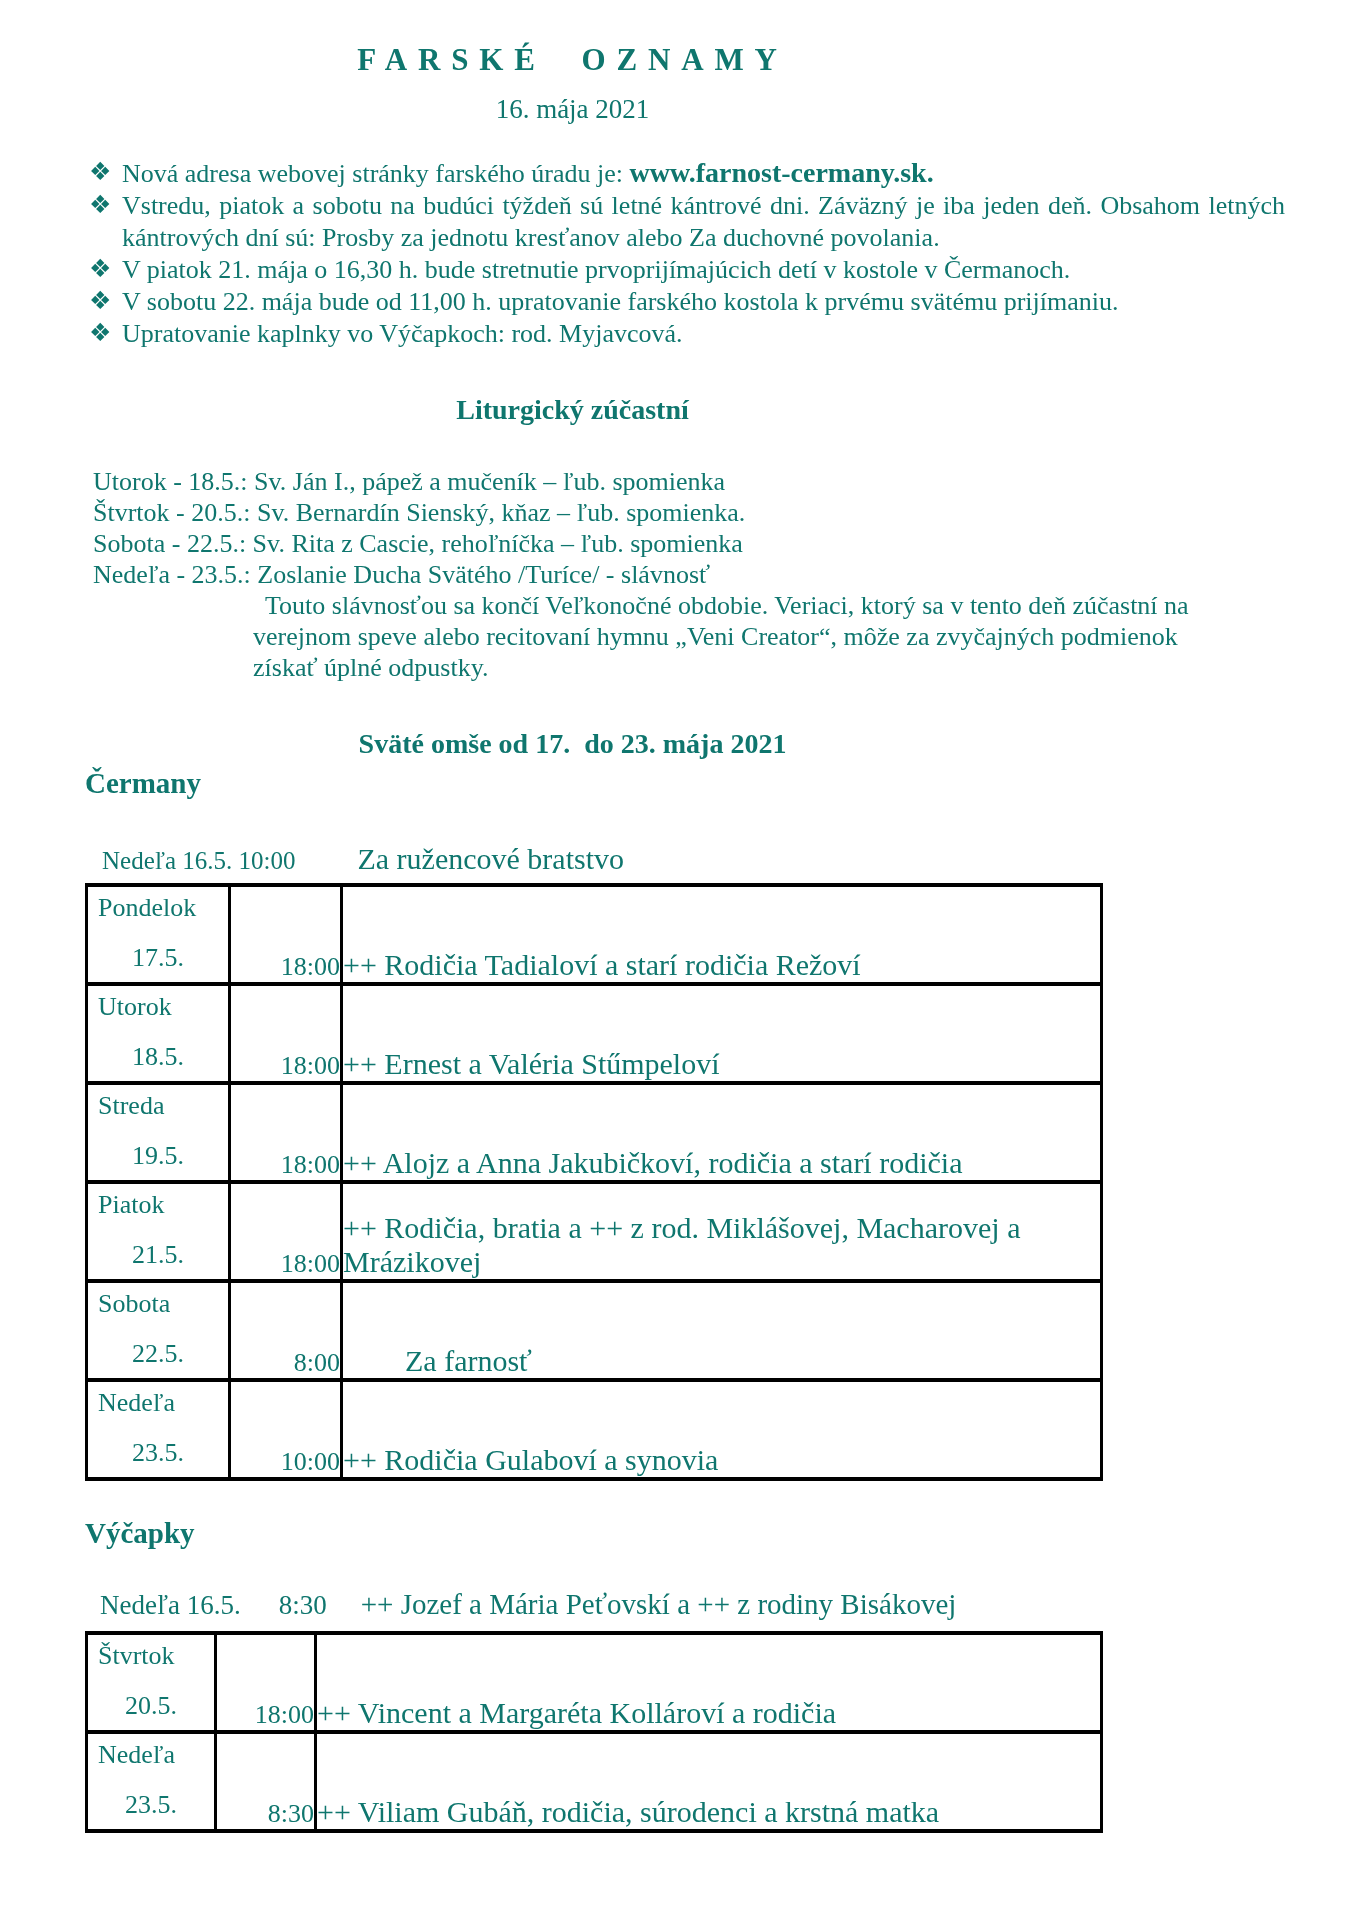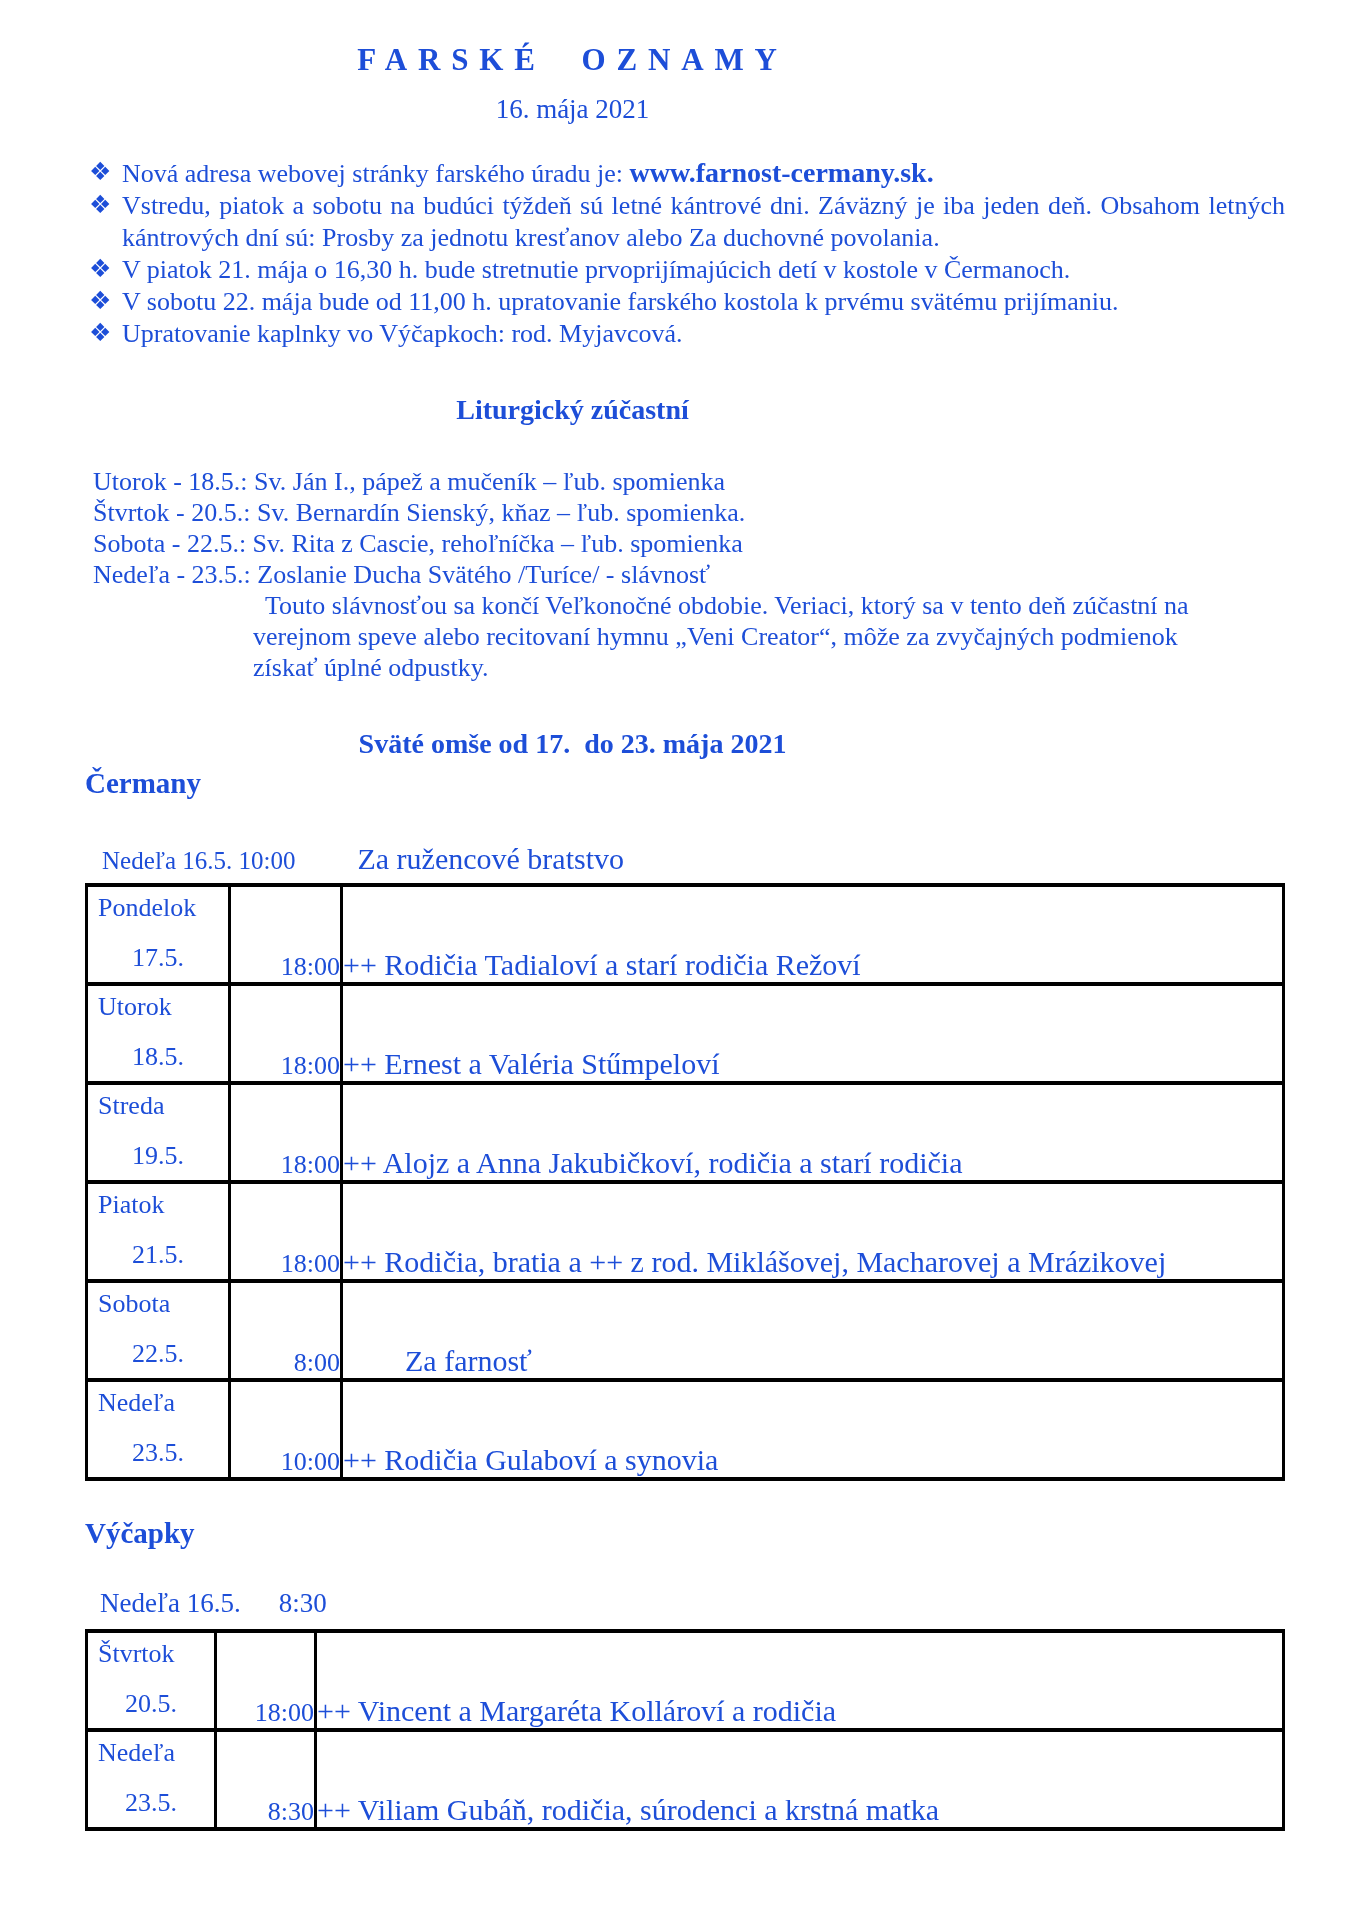--- a/index.html
+++ b/index.html
@@ -1,19 +1,19 @@
 <!DOCTYPE html>
 <html><head>
 <meta charset="utf-8">
 <style>
   html,body { margin:0; padding:0; background:#ffffff; }
   .page {
     position:relative;
     width:1357px; height:1920px;
-    background:#ffffff; color:#1d4ed8;
+    background:#ffffff; color:#0f766e;
     font-family:"Liberation Serif", serif;
     overflow:hidden;
   }
   .content { margin-left:85px; width:1200px; }
 
   
   .center-col { width:975px; text-align:center; }
 
   .doc-title {
     margin:0; padding-top:42px;
@@ -55,21 +55,21 @@
   .pre-line2 {
     margin-top:38px; padding-left:15px;
     display:flex; align-items:flex-end;
   }
   .pre-line2 .pl-day    { font-size:27px; }
   .pre-line2 .pl-time   { font-size:27px; margin-left:38px; }
   .pre-line2 .pl-intent { font-size:29px; margin-left:34px; }
 
   table.mass-table {
     border-collapse:collapse; margin-top:7px;
-    width:1200px; table-layout:fixed;
+    width:1018px; table-layout:fixed;
   }
   table.mass-table.t2 { margin-top:10px; }
   table.mass-table td {
     border-left:3px solid #000; border-right:3px solid #000;
     border-top:4px solid #000; border-bottom:4px solid #000;
     height:95px; padding:0; overflow:hidden;
   }
   .t1 col.c-day { width:143px; }  .t1 col.c-time { width:112px; }
   .t2 col.c-day { width:129px; }  .t2 col.c-time { width:100px; }
 
@@ -201,20 +201,21 @@
           <td class="intent-cell">++ Rodičia Gulaboví a synovia</td>
         </tr>
       </tbody>
     </table>
 
     <h2 class="h-place second">Výčapky</h2>
 
     <div class="pre-line2">
       <span class="pl-day">Nedeľa 16.5.</span>
       <span class="pl-time">8:30</span>
+      <span class="pl-intent">++ Jozef a Mária Peťovskí a ++ z rodiny Bisákovej</span>
     </div>
 
     <table class="mass-table t2">
       <colgroup>
           <col class="c-day">
           <col class="c-time">
           <col class="c-int">
         </colgroup>
       <tbody>
         <tr>

